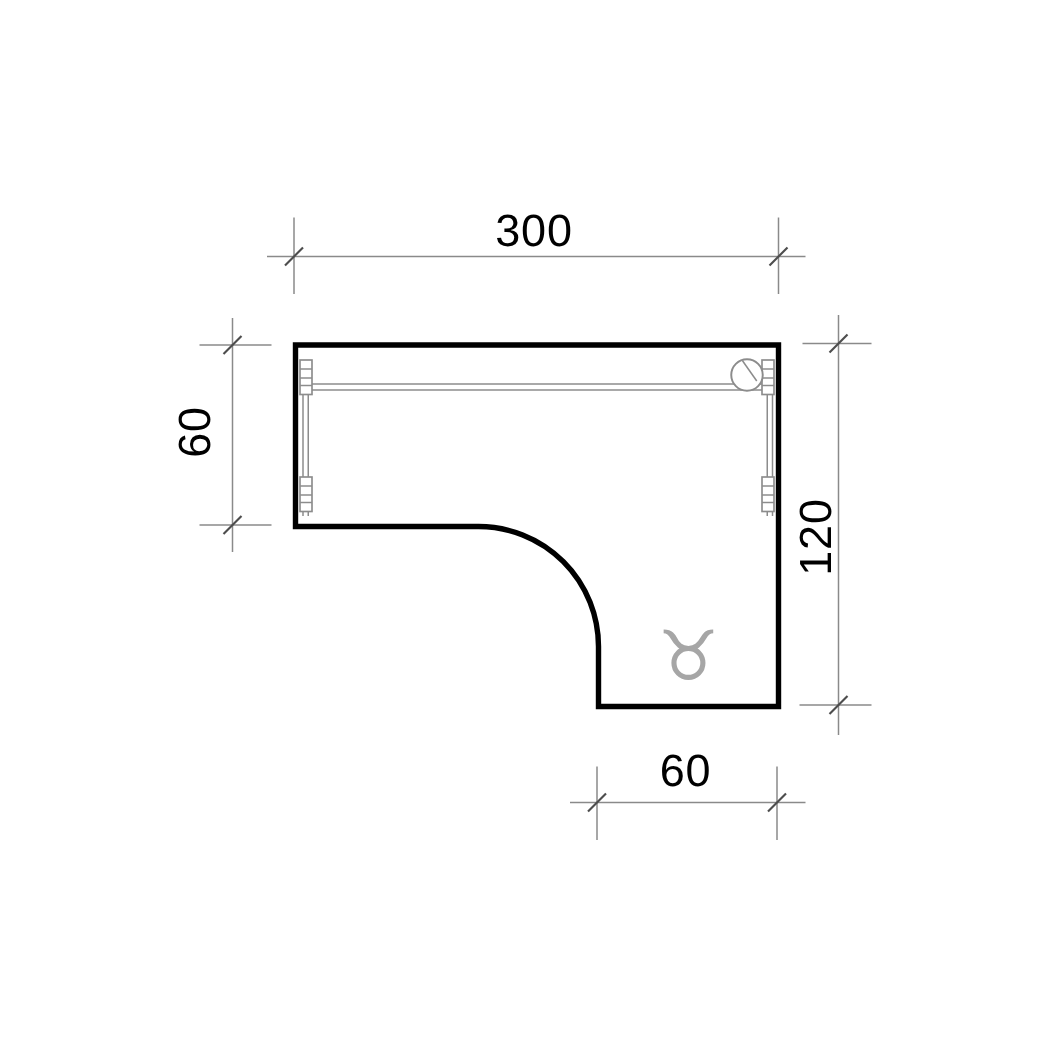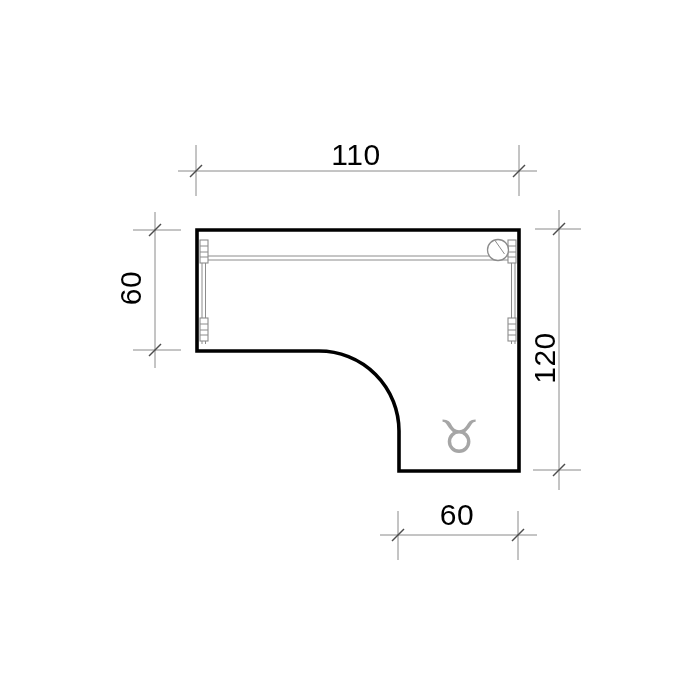--- a/index.html
+++ b/index.html
@@ -106,21 +106,21 @@
         <line class="detail" x1="508" y1="335" x2="516" y2="335"></line>
       </g>
     </g>
 
     <g>
       <circle class="grommet" cx="498" cy="250" r="10.5"></circle>
       <line class="detail" x1="495" y1="240.5" x2="504.5" y2="254"></line>
     </g>
   </svg>
 
-  <div class="dim-label" style="left:356px;top:155px;">110</div>
+  <div class="dim-label" style="left:356px;top:155px;">300</div>
 
   <div class="dim-label vertical" style="left:131px;top:288px;">60</div>
 
   <div class="dim-label vertical" style="left:545px;top:358px;">120</div>
 
   <div class="dim-label" style="left:457px;top:515px;">60</div>
 
   <span class="logo-glyph">♉</span>
 </div>
 

